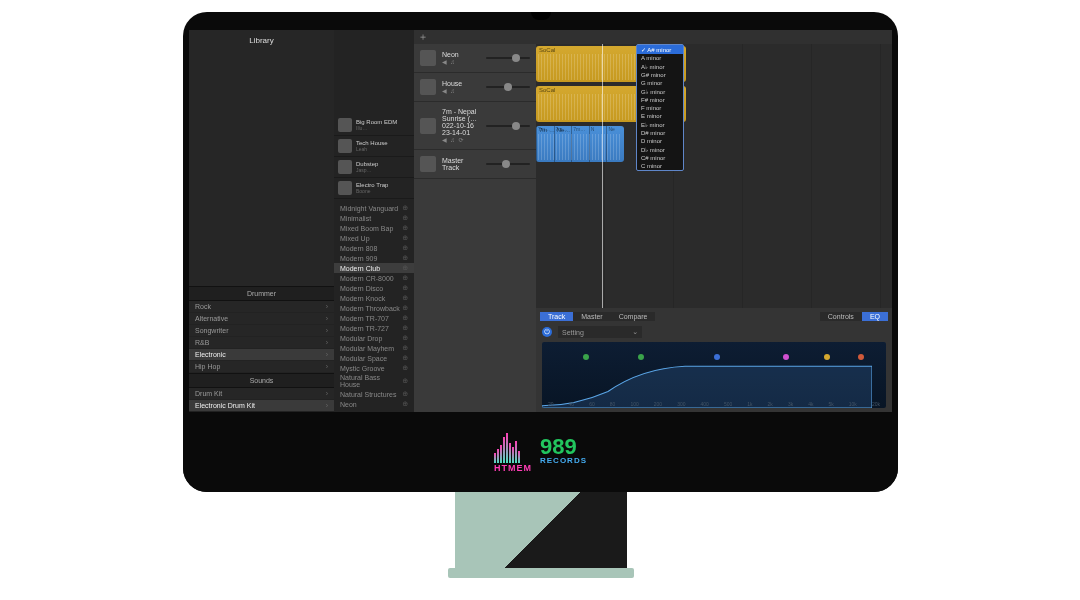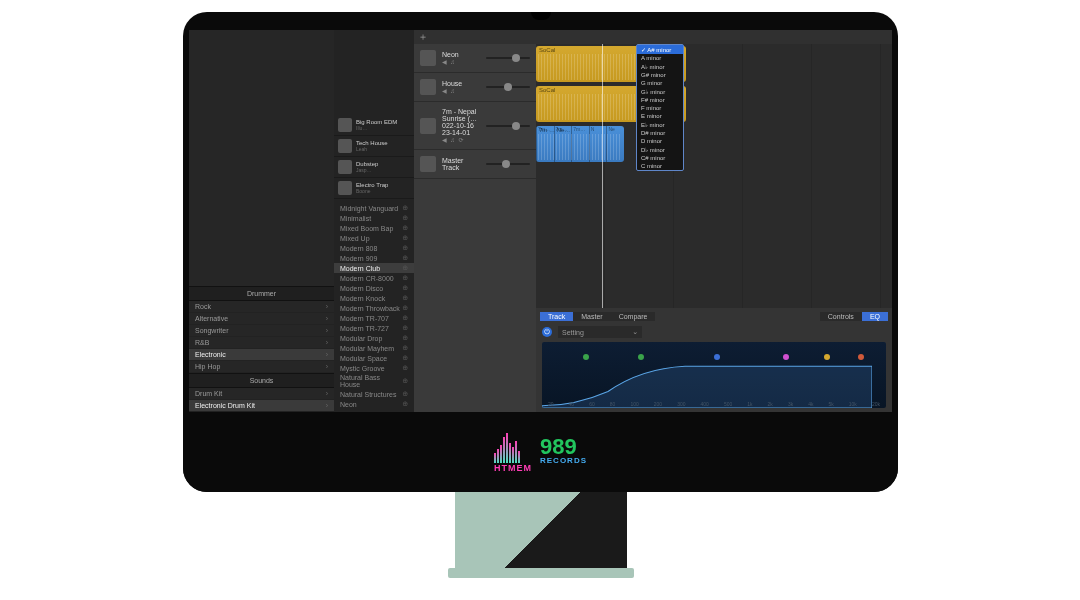--- a/index.html
+++ b/index.html
@@ -77,20 +77,21 @@
 </style>
 </head>
 <body>
 
 <div class="stage">
   <div class="monitor">
     <div class="notch"></div>
     <div class="screen">
 
       <div class="col-lib">
+        <div class="lib-title">Library</div>
         <div class="lib-spacer"></div>
         <div class="lib-section">Drummer</div>
         <div class="lib-cats" id="lib-cats">
             <div class="lib-cat">
               <span>Rock</span>
               <span class="chev">›</span>
             </div>
             <div class="lib-cat">
               <span>Alternative</span>
               <span class="chev">›</span>

